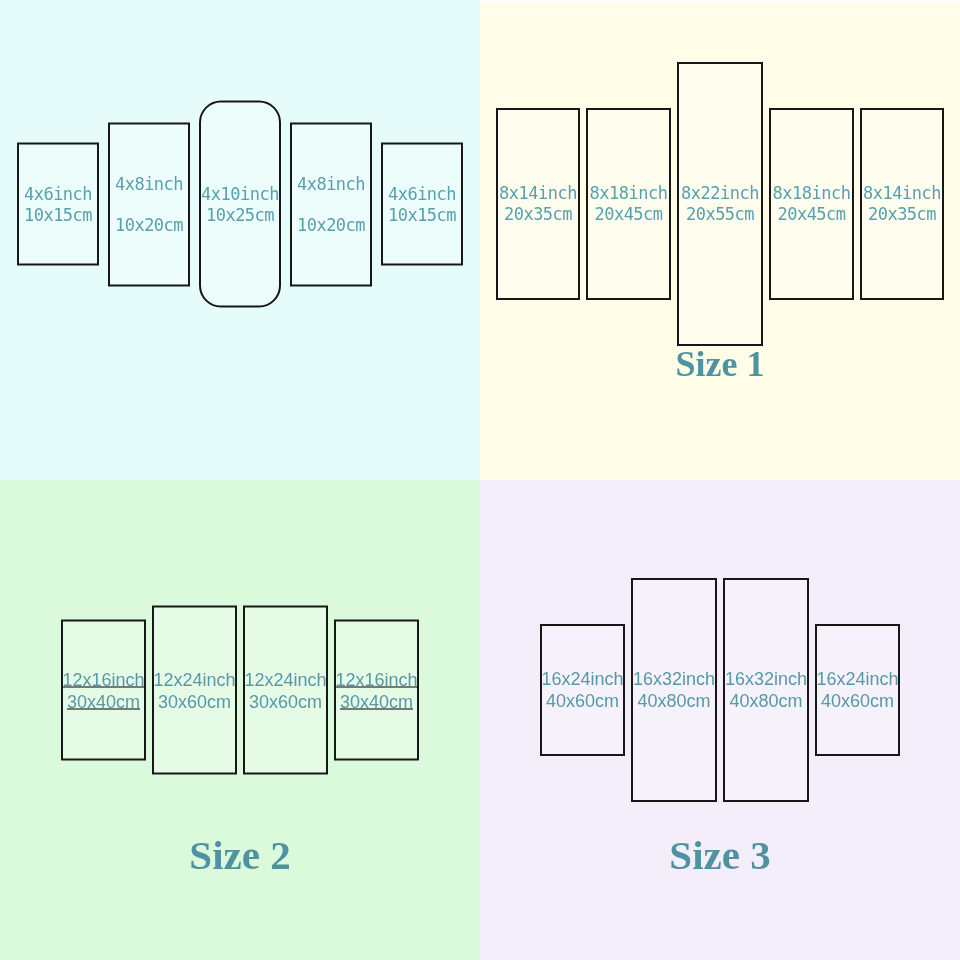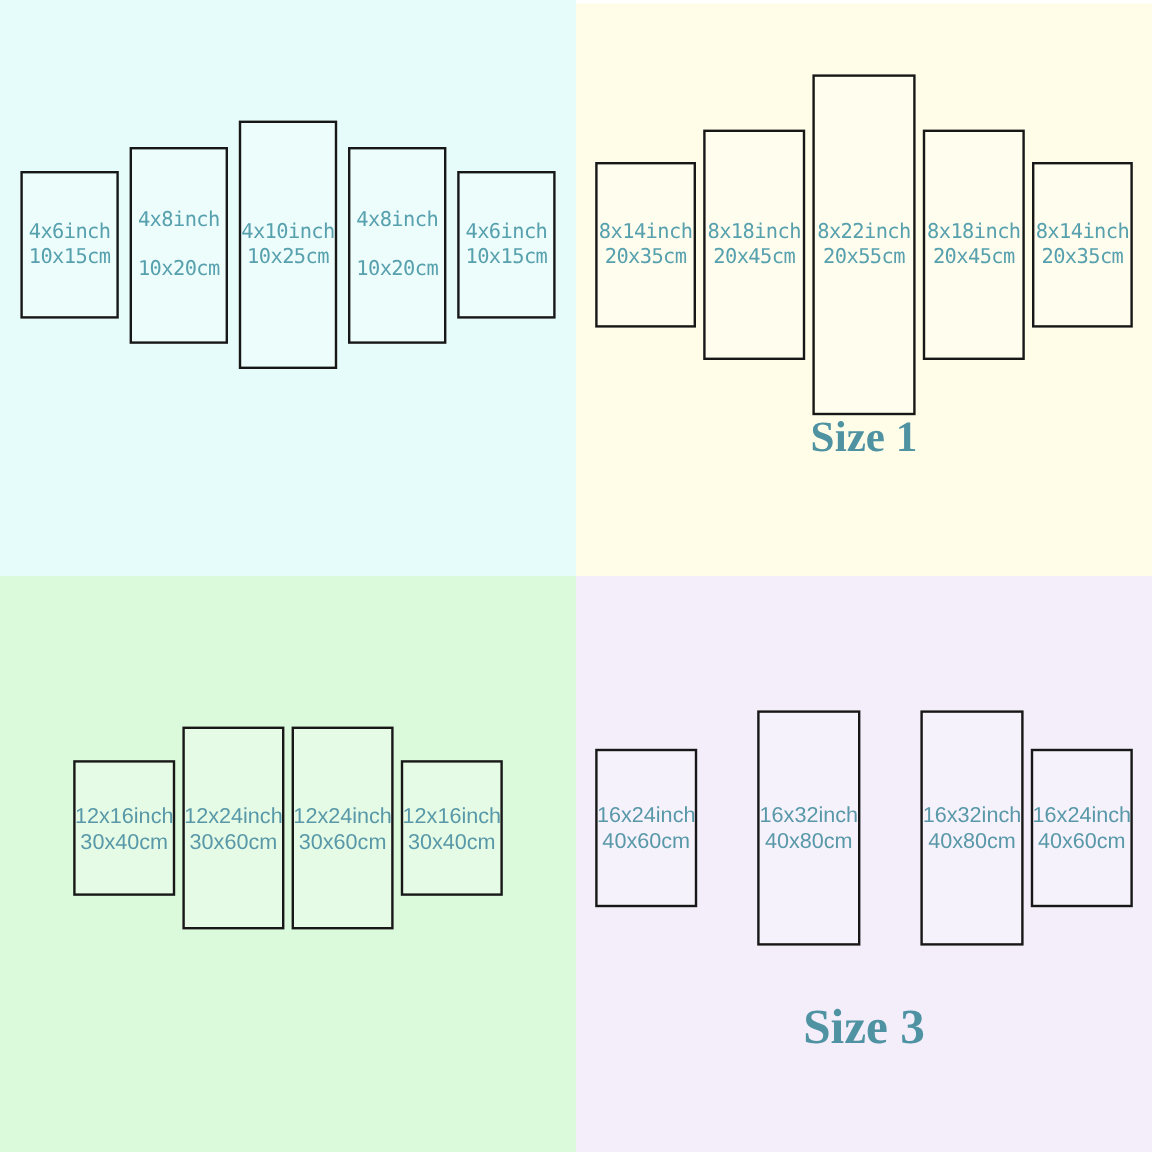--- a/index.html
+++ b/index.html
@@ -79,38 +79,38 @@
     font-weight: 700;
     color: #4f93a3;
   }
   .q0 .title, .q1 .title { top: 342px; font-size: 36px; line-height: 44px; }
   .q2 .title, .q3 .title { top: 350px; font-size: 41px; line-height: 50px; }
 
   
   .q0 .panels { top: 204px; gap: 9px; }
   .q0 .p0, .q0 .p4 { width: 82px; height: 123px; }
   .q0 .p1, .q0 .p3 { width: 82px; height: 164px; gap: 20px; }
-  .q0 .p2           { width: 82px; height: 207px; }
+  .q0 .p2           { width: 82px; height: 207px; border-radius: 22px; }
 
   
   .q1 .panels { top: 204px; gap: 6px; }
-  .q1 .p0, .q1 .p4 { width: 84px; height: 138px; }
+  .q1 .p0, .q1 .p4 { width: 84px; height: 192px; }
   .q1 .p1, .q1 .p3 { width: 85px; height: 192px; }
   .q1 .p2           { width: 86px; height: 284px; }
 
   
   .q2 .panels { top: 210px; gap: 6px; }
-  .q2 .p0, .q2 .p4 { width: 85px; height: 113px; }
+  .q2 .p0, .q2 .p4 { width: 85px; height: 141px; text-decoration: underline; }
   .q2 .p1, .q2 .p3 { width: 85px; height: 169px; }
   .q2 .p2           { width: 85px; height: 226px; }
 
   
   .q3 .panels { top: 210px; gap: 6px; }
   .q3 .p0, .q3 .p4 { width: 85px; height: 132px; }
-  .q3 .p1, .q3 .p3 { width: 86px; height: 196px; margin-left: 44px; }
+  .q3 .p1, .q3 .p3 { width: 86px; height: 224px; }
   .q3 .p2           { width: 86px; height: 217px; }
 </style>
 </head>
 <body>
 
 <div class="grid">
 
   <section class="quadrant q0" style="background: rgb(230, 252, 250);">
     <div class="panels">
       <div class="panel p0">
@@ -174,20 +174,21 @@
       </div>
       <div class="panel p3">
         <span class="line">12x24inch</span>
         <span class="line">30x60cm</span>
       </div>
       <div class="panel p4">
         <span class="line">12x16inch</span>
         <span class="line">30x40cm</span>
       </div>
     </div>
+    <h2 class="title">Size 2</h2>
   </section>
 
   <section class="quadrant q3" style="background: rgb(243, 238, 250);">
     <div class="panels">
       <div class="panel p0">
         <span class="line">16x24inch</span>
         <span class="line">40x60cm</span>
       </div>
       <div class="panel p1">
         <span class="line">16x32inch</span>

